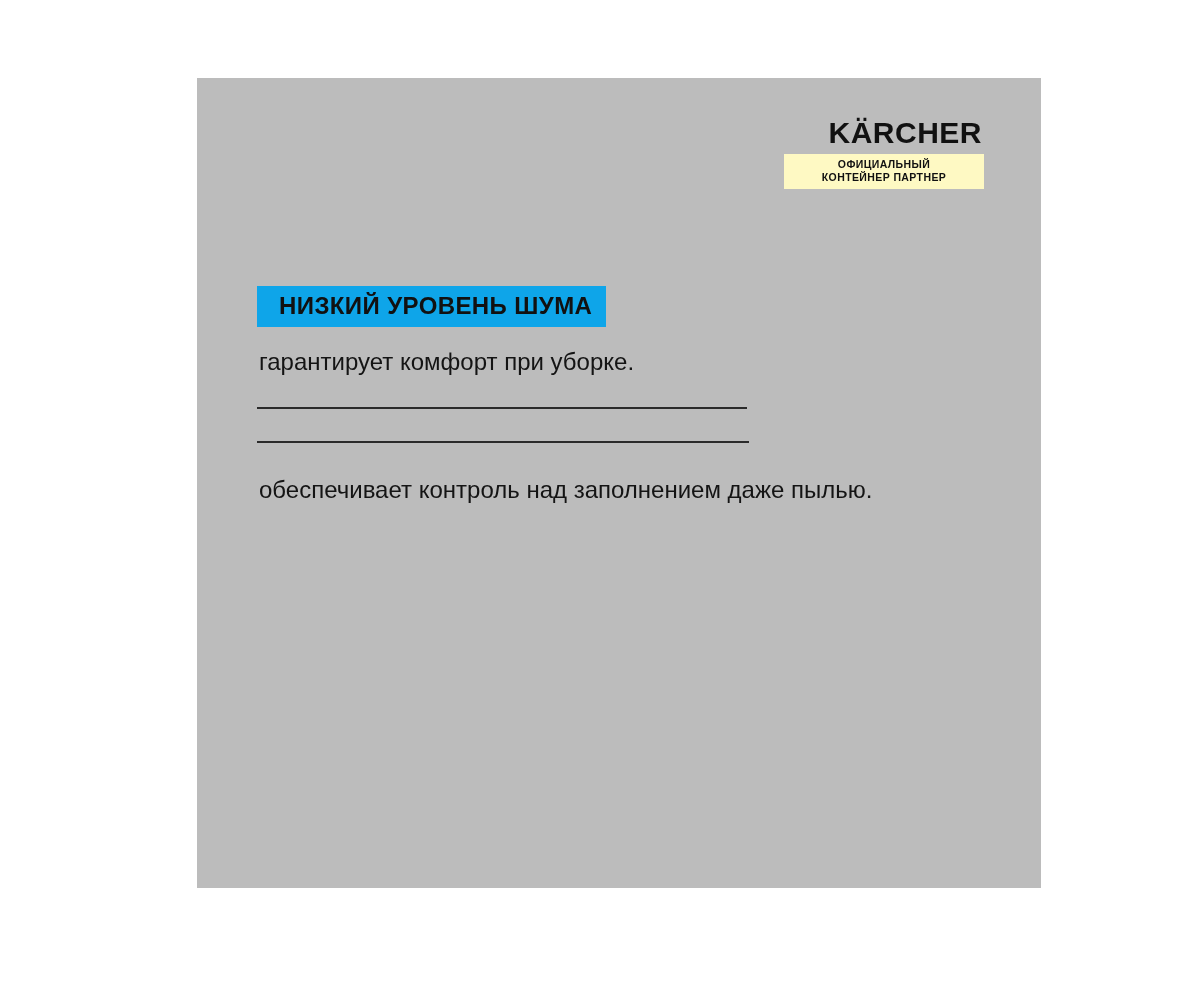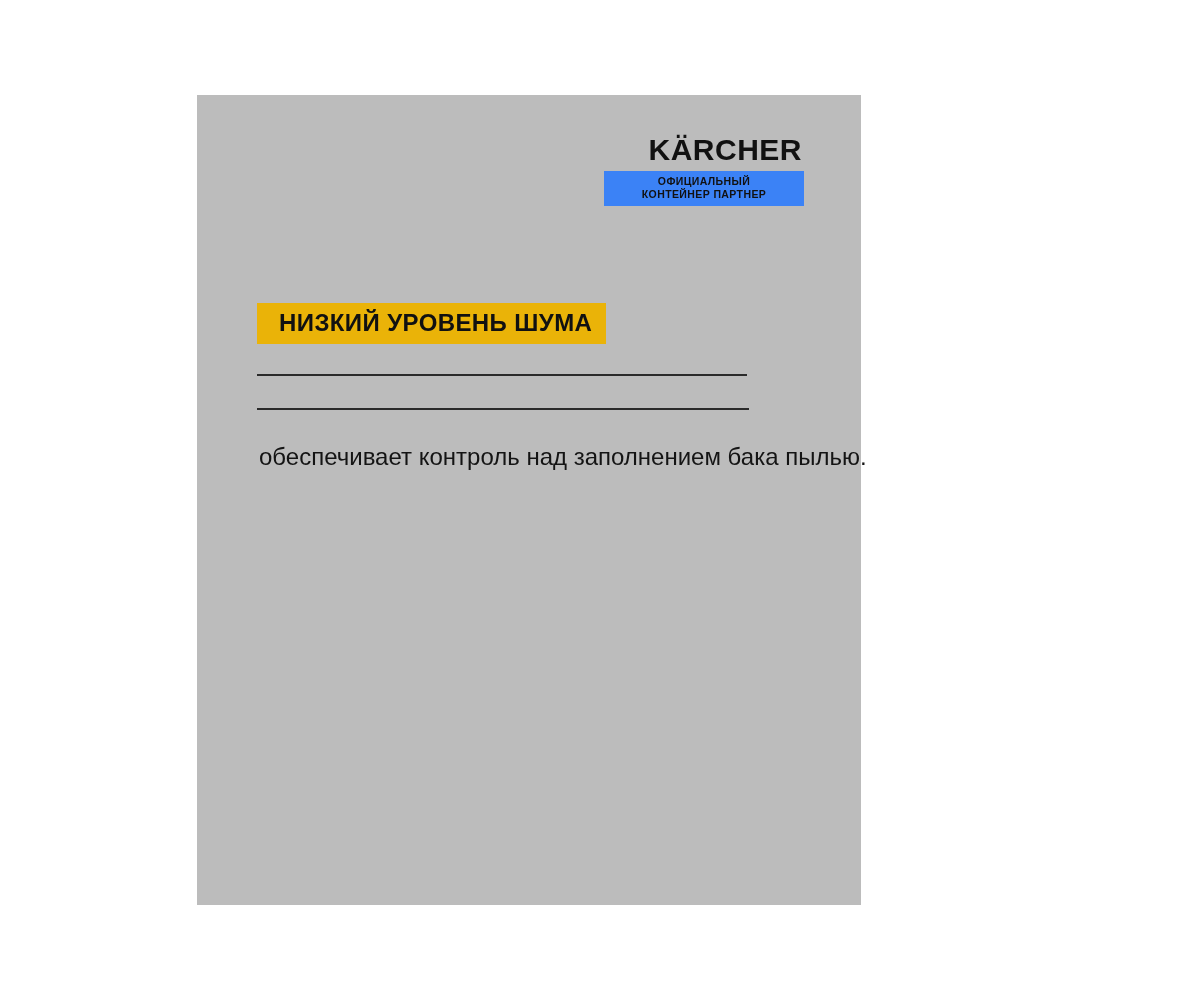--- a/index.html
+++ b/index.html
@@ -17,22 +17,22 @@
   .canvas {
     position: relative;
     width: 1200px;
     height: 1000px;
     background: #ffffff;
   }
 
   .panel {
     position: absolute;
     left: 197px;
-    top: 95px;
-    width: 664px;
+    top: 78px;
+    width: 844px;
     height: 810px;
     background: #bcbcbc;
   }
 
   
   .logo-block {
     position: absolute;
     right: 57px;
     top: 40px;
     width: 200px;
@@ -44,21 +44,21 @@
     font-size: 30px;
     letter-spacing: 0.5px;
     color: #111111;
     line-height: 1;
     white-space: nowrap;
     text-align: right;
     padding-right: 2px;
   }
   .logo-badge {
     margin-top: 6px;
-    background: #3b82f6;
+    background: #fef9c3;
     padding: 4px 6px 5px 6px;
     text-align: center;
   }
   .logo-badge-line {
     font-family: "Liberation Sans", sans-serif;
     font-weight: bold;
     font-size: 10.5px;
     letter-spacing: 0.4px;
     color: #111111;
     line-height: 1.25;
@@ -70,21 +70,21 @@
     position: absolute;
     left: 60px;
     top: 208px;
     width: 690px;
   }
   .feature {
     margin-bottom: 0;
   }
   .feature-heading {
     display: inline-block;
-    background: #eab308;
+    background: #0ea5e9;
     color: #111111;
     font-family: "Liberation Sans", sans-serif;
     font-weight: bold;
     font-size: 24px;
     letter-spacing: 0.4px;
     padding: 8px 14px 9px 22px;
     line-height: 1;
   }
   .feature-text {
     margin-top: 20px;
@@ -115,26 +115,27 @@
       <div class="logo-badge">
         <div class="logo-badge-line">ОФИЦИАЛЬНЫЙ</div>
         <div class="logo-badge-line">КОНТЕЙНЕР ПАРТНЕР</div>
       </div>
     </div>
 
     <div class="features">
 
       <div class="feature">
         <div class="feature-heading">НИЗКИЙ УРОВЕНЬ ШУМА</div>
+        <div class="feature-text">гарантирует комфорт при уборке.</div>
       </div>
 
       <div class="divider d1"></div>
 
 
       <div class="divider d2"></div>
 
       <div class="feature">
-        <div class="feature-text">обеспечивает контроль над заполнением бака пылью.</div>
+        <div class="feature-text">обеспечивает контроль над заполнением даже пылью.</div>
       </div>
 
     </div>
   </div>
 </div>
 
 </body></html>

